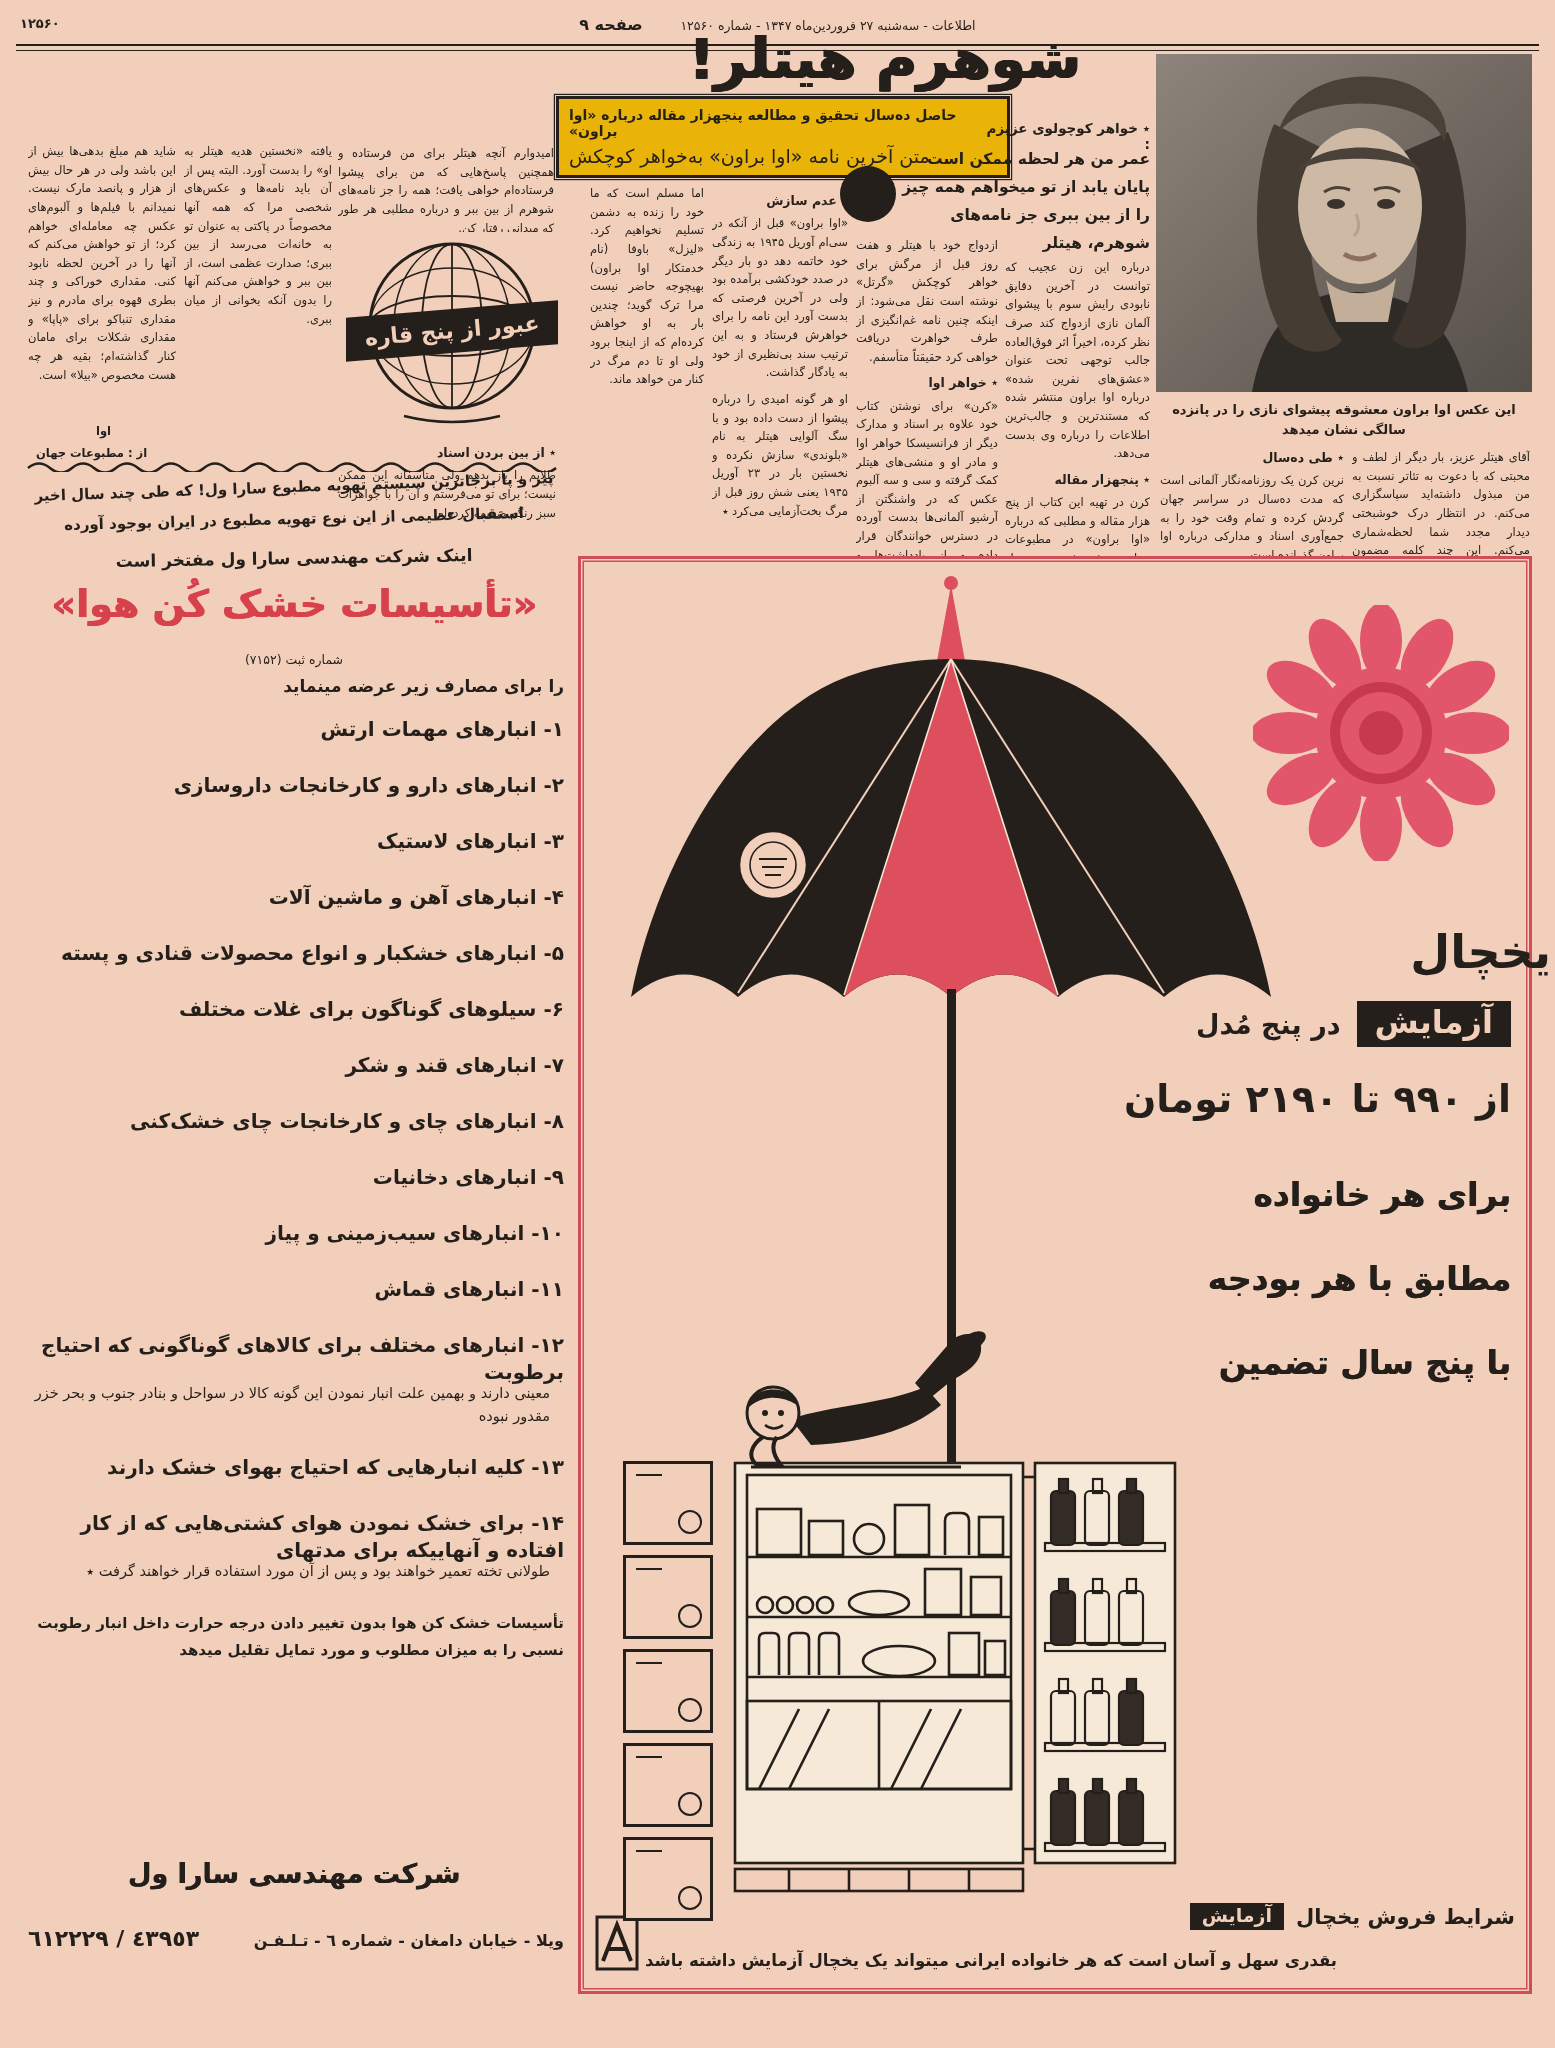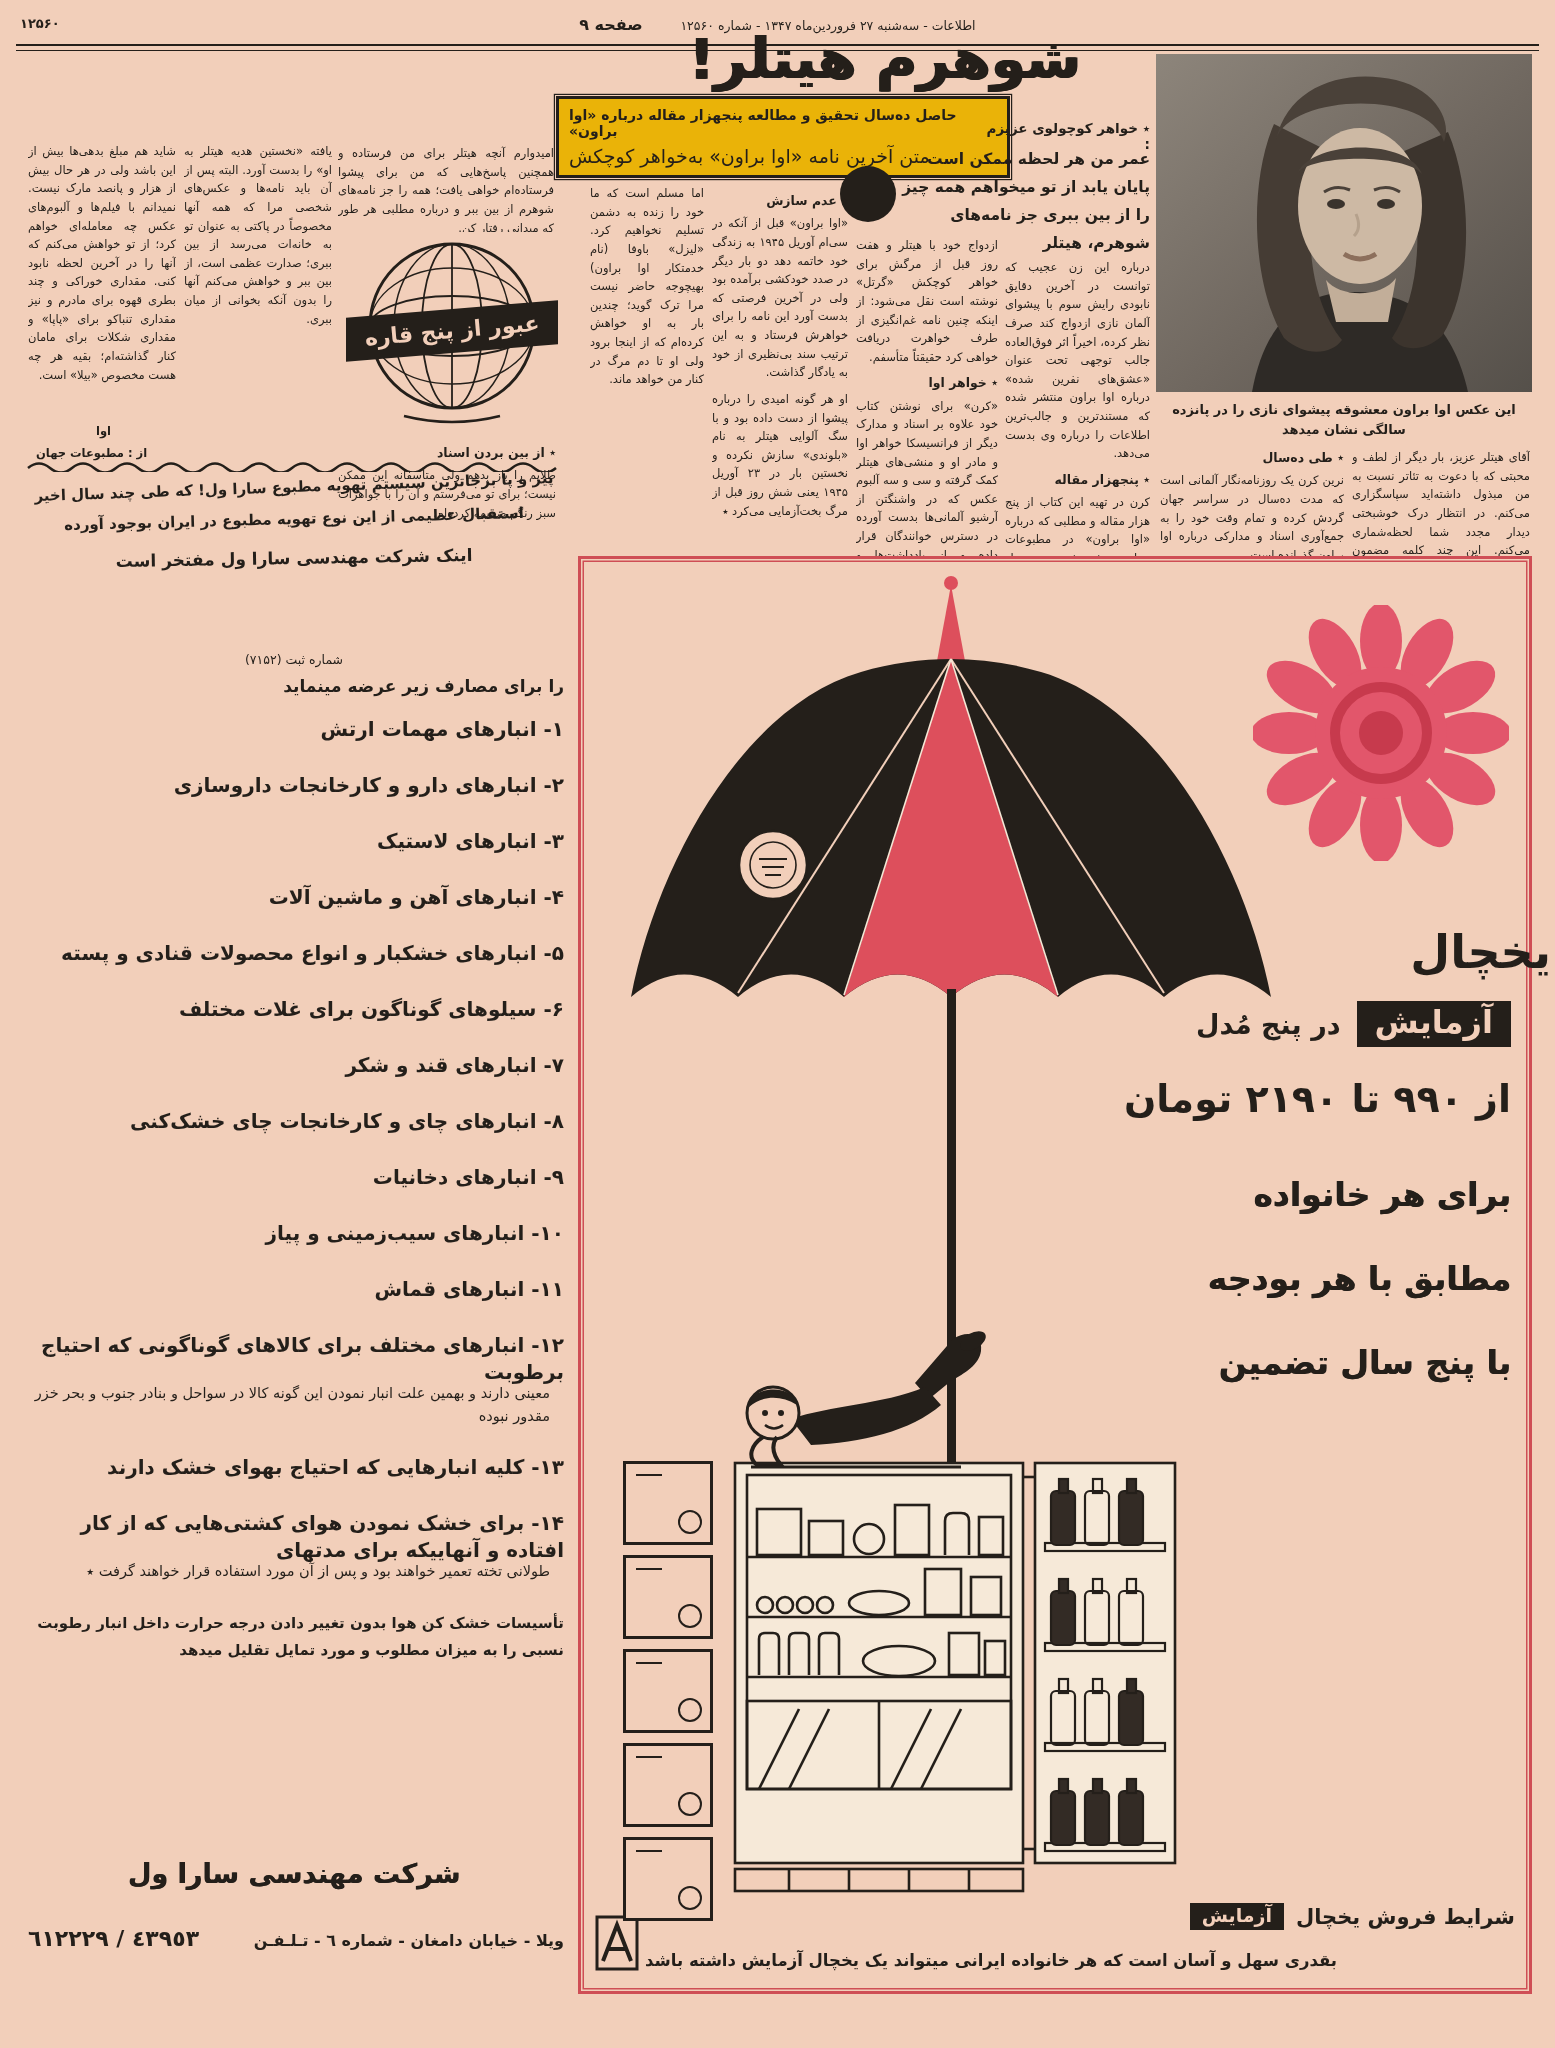--- a/index.html
+++ b/index.html
@@ -164,20 +164,21 @@
     <div>نرین کرن یک روزنامه‌نگار آلمانی است که مدت ده‌سال در سراسر جهان گردش کرده و تمام وقت خود را به جمع‌آوری اسناد و مدارکی درباره اوا براون گذرانده است.</div>
   </div>
 
   <div class="abs" style="left:24px;top:458px;width:548px;height:1536px;">
     <svg class="abs" style="left:2px;top:0;" width="544" height="14" viewBox="0 0 544 14">
       <path d="M2 10 q 11 -9 22 0 t 22 0 t 22 0 t 22 0 t 22 0 t 22 0 t 22 0 t 22 0 t 22 0 t 22 0 t 22 0 t 22 0 t 22 0 t 22 0 t 22 0 t 22 0 t 22 0 t 22 0 t 22 0 t 22 0 t 22 0 t 22 0 t 22 0 t 22 0" stroke="#241f1a" stroke-width="2.5" fill="none"></path>
     </svg>
     <div class="abs sar-intro" style="left:0;top:20px;width:540px;transform:rotate(-2deg);">پیر و پا برجاترین سیستم تهویه مطبوع سارا ول! که طی چند سال اخیر</div>
     <div class="abs sar-intro" style="left:0;top:52px;width:540px;transform:rotate(-1.5deg);">استقبال عظیمی از این نوع تهویه مطبوع در ایران بوجود آورده</div>
     <div class="abs sar-intro" style="left:0;top:90px;width:540px;font-size:17px;transform:rotate(-1deg);">اینک شرکت مهندسی سارا ول مفتخر است</div>
+    <div class="abs sar-title" style="left:0;top:124px;width:540px;">«تأسیسات خشک کُن هوا»</div>
     <div class="abs sar-reg" style="left:0;top:194px;width:540px;">شماره ثبت (۷۱۵۲)</div>
     <div class="abs sar-lead" style="left:0;top:218px;width:540px;">را برای مصارف زیر عرضه مینماید</div>
 
     <div class="abs sar-list" style="left:6px;top:258px;width:534px;">
       <div class="it">۱- انبارهای مهمات ارتش</div>
       <div class="it">۲- انبارهای دارو و کارخانجات داروسازی</div>
       <div class="it">۳- انبارهای لاستیک</div>
       <div class="it">۴- انبارهای آهن و ماشین آلات</div>
       <div class="it">۵- انبارهای خشکبار و انواع محصولات قنادی و پسته</div>
       <div class="it">۶- سیلوهای گوناگون برای غلات مختلف</div>

